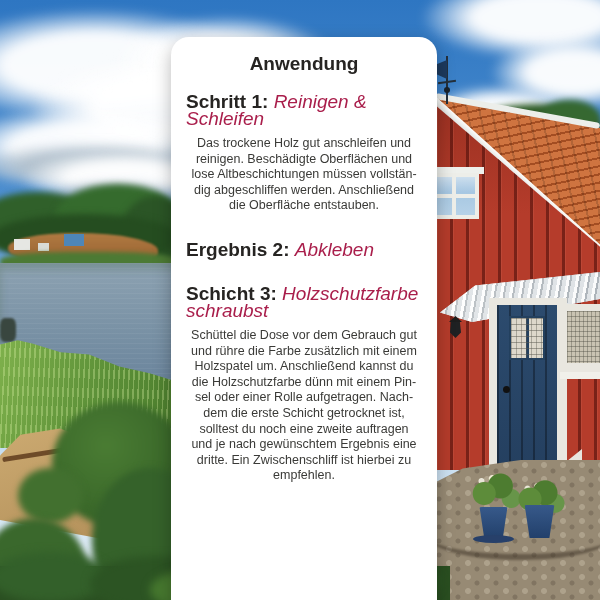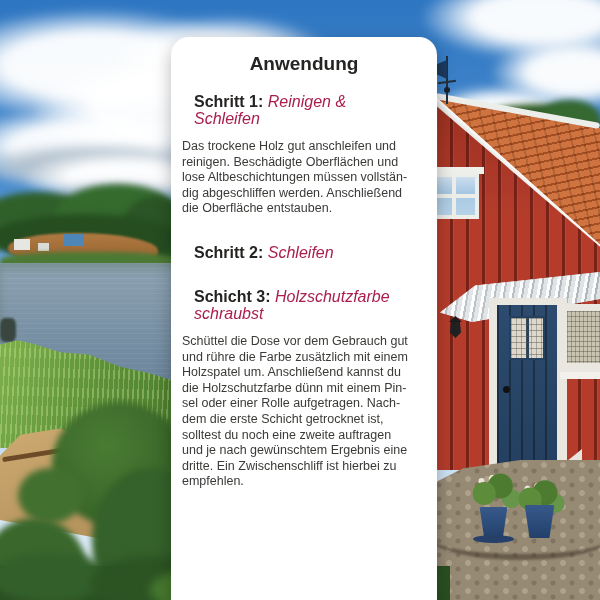--- a/index.html
+++ b/index.html
@@ -127,25 +127,25 @@
   .card { left:171px; top:37px; width:266px; height:600px;
     background:var(--card_bg,#ffffff); border-radius:18px;
     box-shadow:0 6px 18px rgba(0,0,0,.28);
     padding:15px 11px 0 11px; color:var(--text,#3a3a37); }
   .card-title { margin:0; text-align:center; font-size:19px; line-height:23px;
     font-weight:bold; color:var(--heading,#262422); }
   .card-subtitle { margin:1px 0 0 0; text-align:center; font-size:19px; line-height:23px;
     font-weight:bold; font-style:italic; color:var(--accent,#a91e4b); }
   .step { margin-top:27px; }
   .step:first-of-type { margin-top:18px; }
-  .step-head { margin:12px; font-size:16px; line-height:17px; }
+  .step-head { margin:4px; font-size:19px; line-height:17px; }
   .step-label { font-weight:bold; font-style:normal; color:var(--heading,#262422); }
   .step-name { font-style:italic; color:var(--accent,#a91e4b); }
   .step-body { margin:9px 0 0 0; font-size:12.5px; line-height:15.6px;
-    white-space:pre-line; color:var(--text,#3a3a37); }
+    white-space:pre-line; color:var(--text,#3a3a37);text-align:center; }
 </style>
 </head>
 <body>
 
 <div class="scene">
 
   <div class="abs sky"></div>
   <div class="blob cloud" style="left:-70px;top:8px;width:330px;height:115px"></div>
   <div class="blob cloud" style="left:110px;top:15px;width:230px;height:95px"></div>
   <div class="blob cloud" style="left:30px;top:55px;width:280px;height:105px"></div>
@@ -229,21 +229,21 @@
     <section class="step">
       <p class="step-head"><span class="step-label">Schritt 1:</span> <span class="step-name">Reinigen &amp; Schleifen</span></p>
       <p class="step-body">Das trockene Holz gut anschleifen und
 reinigen. Beschädigte Oberflächen und
 lose Altbeschichtungen müssen vollstän-
 dig abgeschliffen werden. Anschließend
 die Oberfläche entstauben.</p>
     </section>
 
     <section class="step">
-      <p class="step-head"><span class="step-label">Schritt 2:</span> <span class="step-name">Schleifen</span></p>
+      <p class="step-head"><span class="step-label">Ergebnis 2:</span> <span class="step-name">Abkleben</span></p>
     </section>
 
     <section class="step">
       <p class="step-head"><span class="step-label">Schicht 3:</span> <span class="step-name">Holzschutzfarbe schraubst</span></p>
       <p class="step-body">Schüttel die Dose vor dem Gebrauch gut
 und rühre die Farbe zusätzlich mit einem
 Holzspatel um. Anschließend kannst du
 die Holzschutzfarbe dünn mit einem Pin-
 sel oder einer Rolle aufgetragen. Nach-
 dem die erste Schicht getrocknet ist,

